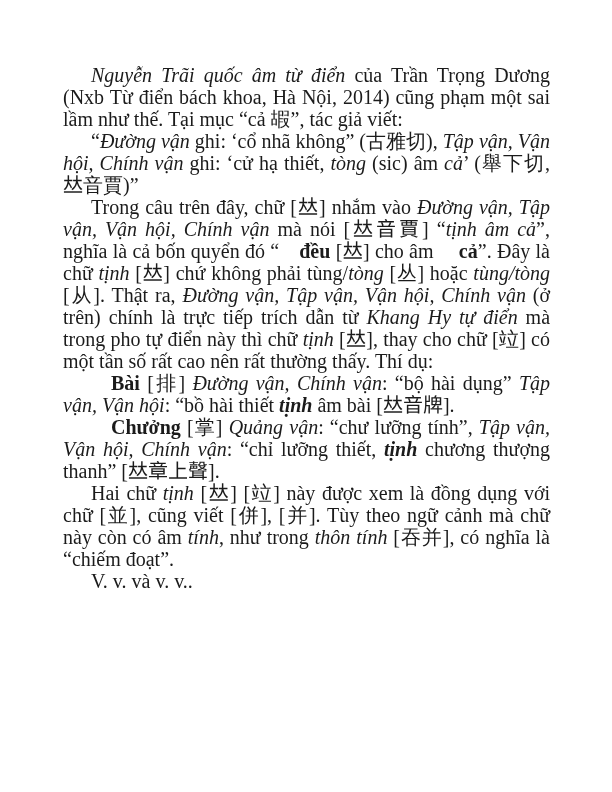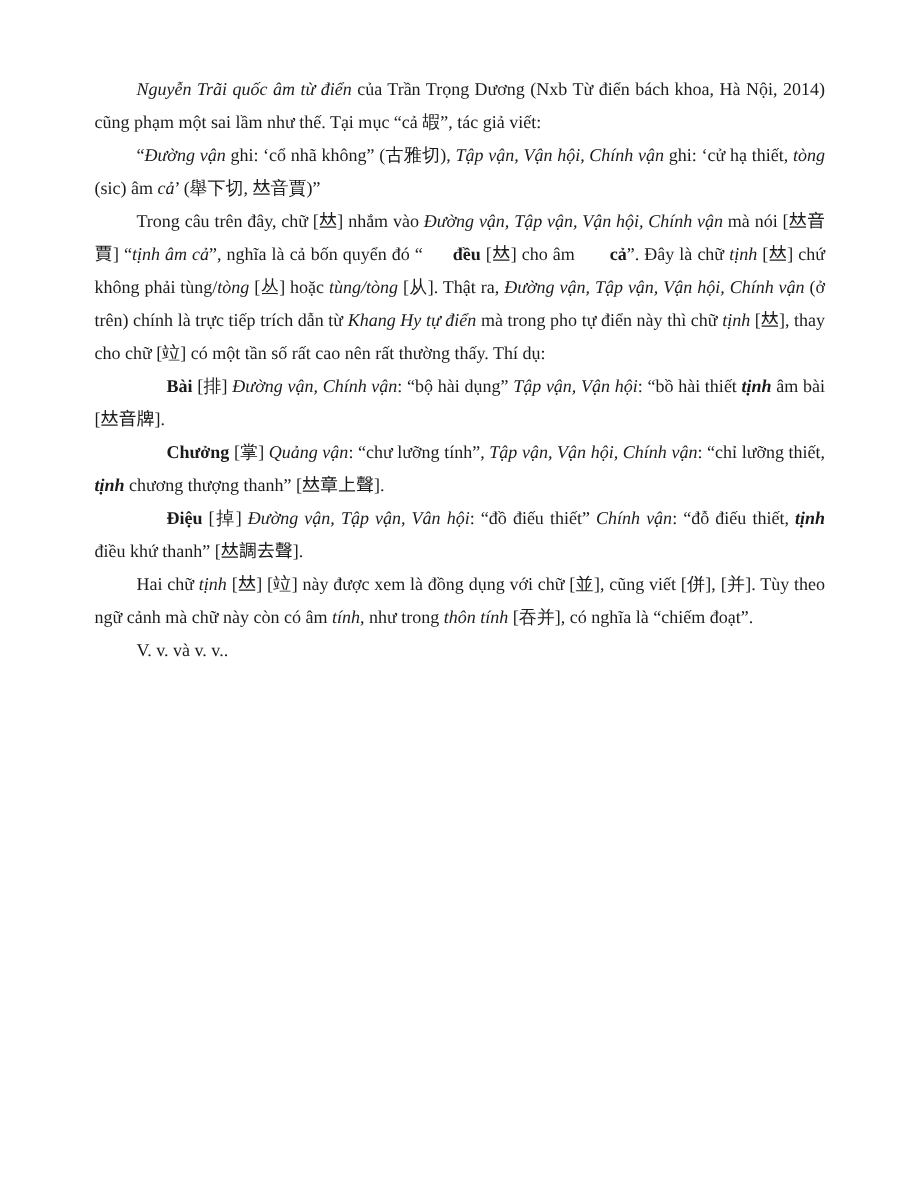--- a/index.html
+++ b/index.html
@@ -10,24 +10,24 @@
   .page {
     position: relative;
     width: 612px;
     height: 792px;
     background: #ffffff;
     overflow: hidden;
   }
   .text-block {
     position: absolute;
     left: 63px;
-    top: 48px;
+    top: 64px;
     width: 487px;
     font-family: "Liberation Serif", "DejaVu Serif", serif;
-    font-size: 12px;
+    font-size: 20px;
     line-height: 22px;
     text-align: justify;
     color: #1b1b1b;
   }
   .text-block p {
     margin: 0;
     padding: 0;
     text-indent: 28px;
   }
   .run    { font-style: normal;  font-weight: normal; }
@@ -38,17 +38,16 @@
 </head>
 <body>
 
 <div class="page">
   <div class="text-block" style="color: rgb(27, 27, 27);">
       <p><span class="run run-i">Nguyễn Trãi quốc âm từ điển</span><span class="run"> của Trần Trọng Dương (Nxb Từ điển bách khoa, Hà Nội, 2014) cũng phạm một sai lầm như thế. Tại mục “cả 嘏”, tác giả viết:</span></p>
       <p><span class="run">“</span><span class="run run-i">Đường vận</span><span class="run"> ghi: ‘cổ nhã không” (古雅切), </span><span class="run run-i">Tập vận, Vận hội, Chính vận</span><span class="run"> ghi: ‘cử hạ thiết, </span><span class="run run-i">tòng</span><span class="run"> (sic) âm </span><span class="run run-i">cả</span><span class="run">’ (舉下切, 𠀤音賈)”</span></p>
       <p><span class="run">Trong câu trên đây, chữ [𠀤] nhắm vào </span><span class="run run-i">Đường vận, Tập vận, Vận hội, Chính vận</span><span class="run"> mà nói [𠀤音賈] “</span><span class="run run-i">tịnh âm cả</span><span class="run">”, nghĩa là cả bốn quyển đó “</span><span class="run run-b">đều</span><span class="run"> [𠀤] cho âm </span><span class="run run-b">cả</span><span class="run">”. Đây là chữ </span><span class="run run-i">tịnh</span><span class="run"> [𠀤] chứ không phải tùng/</span><span class="run run-i">tòng</span><span class="run"> [丛] hoặc </span><span class="run run-i">tùng/tòng</span><span class="run"> [从]. Thật ra, </span><span class="run run-i">Đường vận, Tập vận, Vận hội, Chính vận</span><span class="run"> (ở trên) chính là trực tiếp trích dẫn từ </span><span class="run run-i">Khang Hy tự điển</span><span class="run"> mà trong pho tự điển này thì chữ </span><span class="run run-i">tịnh</span><span class="run"> [𠀤], thay cho chữ [竝] có một tần số rất cao nên rất thường thấy. Thí dụ:</span></p>
       <p><span class="run run-b">Bài</span><span class="run"> [排] </span><span class="run run-i">Đường vận, Chính vận</span><span class="run">: “bộ hài dụng” </span><span class="run run-i">Tập vận, Vận hội</span><span class="run">: “bồ hài thiết </span><span class="run run-bi">tịnh</span><span class="run"> âm bài [𠀤音牌].</span></p>
       <p><span class="run run-b">Chưởng</span><span class="run"> [掌] </span><span class="run run-i">Quảng vận</span><span class="run">: “chư lưỡng tính”, </span><span class="run run-i">Tập vận, Vận hội, Chính vận</span><span class="run">: “chỉ lưỡng thiết, </span><span class="run run-bi">tịnh</span><span class="run"> chương thượng thanh” [𠀤章上聲].</span></p>
-      <p><span class="run run-b">Điệu</span><span class="run"> [掉] </span><span class="run run-i">Đường vận, Tập vận, Vân hội</span><span class="run">: “đồ điếu thiết” </span><span class="run run-i">Chính vận</span><span class="run">: “đỗ điếu thiết, </span><span class="run run-bi">tịnh</span><span class="run"> điều khứ thanh” [𠀤調去聲].</span></p>
       <p><span class="run">Hai chữ </span><span class="run run-i">tịnh</span><span class="run"> [𠀤] [竝] này được xem là đồng dụng với chữ [並], cũng viết [併], [并]. Tùy theo ngữ cảnh mà chữ này còn có âm </span><span class="run run-i">tính</span><span class="run">, như trong </span><span class="run run-i">thôn tính</span><span class="run"> [吞并], có nghĩa là “chiếm đoạt”.</span></p>
       <p><span class="run">V. v. và v. v..</span></p>
     </div>
 </div>
 
 </body></html>

